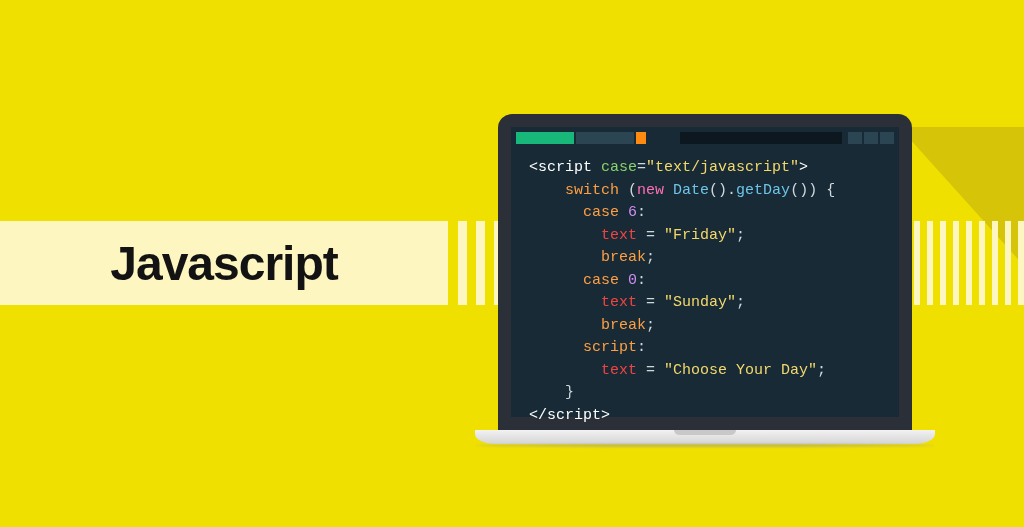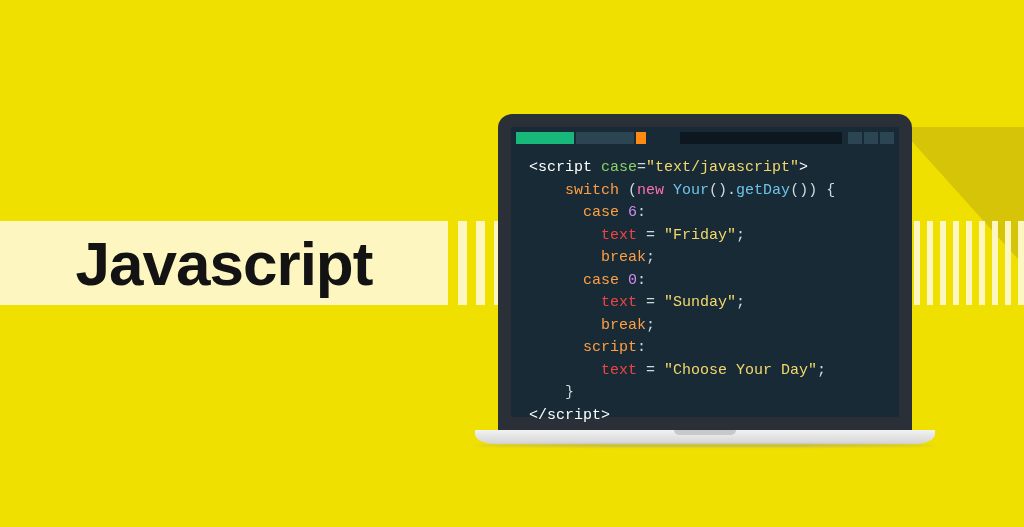--- a/index.html
+++ b/index.html
@@ -17,21 +17,21 @@
     left: 0;
     top: 221px;
     width: 448px;
     height: 84px;
     background: #fdf6c0;
     display: flex;
     align-items: center;
     justify-content: center;
   }
   .title-band .title-text {
-    font-size: 62px;
+    font-size: 48px;
     font-weight: 700;
     color: #131313;
     letter-spacing: -1px;
   }
   
   .bars-left {
     position: absolute;
     left: 458px;
     top: 221px;
     display: flex;
@@ -189,21 +189,21 @@
         <div class="tab-grey"></div>
         <div class="tab-orange"></div>
         <div class="tab-spacer"></div>
         <div class="tab-long"></div>
         <div class="win-btn"></div>
         <div class="win-btn"></div>
         <div class="win-btn"></div>
       </div>
 
       <div class="code-block"><span class="c-tag">&lt;script</span> <span class="c-attr">case</span><span class="c-txt">=</span><span class="c-str">"text/javascript"</span><span class="c-tag">&gt;</span>
-    <span class="c-kw">switch</span> (<span class="c-new">new</span> <span class="c-fn">Your</span>().<span class="c-fn">getDay</span>()) <span class="c-brace">{</span>
+    <span class="c-kw">switch</span> (<span class="c-new">new</span> <span class="c-fn">Date</span>().<span class="c-fn">getDay</span>()) <span class="c-brace">{</span>
       <span class="c-kw">case</span> <span class="c-num">6</span>:
         <span class="c-var">text</span><span class="c-txt"> = </span><span class="c-str">"Friday"</span><span class="c-txt">;</span>
         <span class="c-kw">break</span><span class="c-txt">;</span>
       <span class="c-kw">case</span> <span class="c-num">0</span>:
         <span class="c-var">text</span><span class="c-txt"> = </span><span class="c-str">"Sunday"</span><span class="c-txt">;</span>
         <span class="c-kw">break</span><span class="c-txt">;</span>
       <span class="c-kw">script</span>:
         <span class="c-var">text</span><span class="c-txt"> = </span><span class="c-str">"Choose Your Day"</span><span class="c-txt">;</span>
     <span class="c-brace">}</span>
 <span class="c-tag">&lt;/</span><span class="c-tag">script</span><span class="c-tag">&gt;</span></div>

